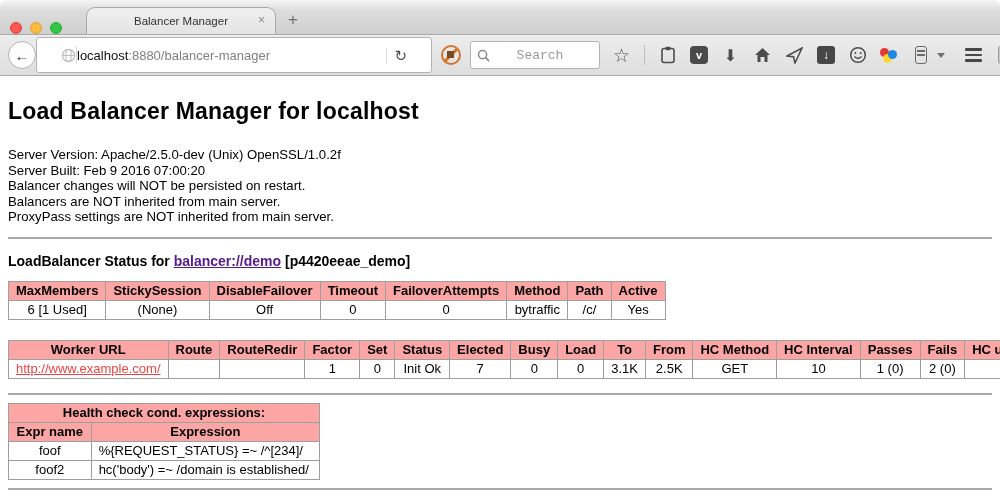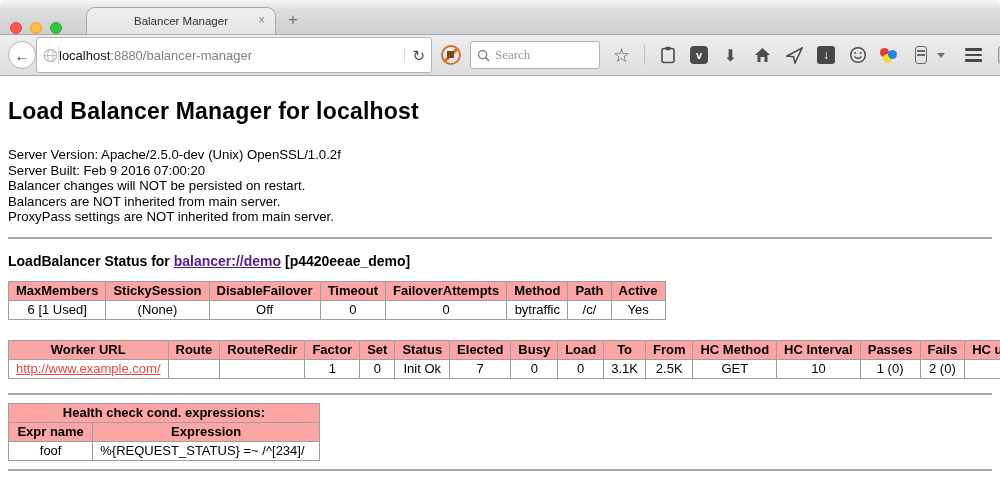--- a/index.html
+++ b/index.html
@@ -23,35 +23,35 @@
   .tab-close { position:absolute; right:10px; top:6px; color:#8a8a8a; font-size:12px; line-height:12px; cursor:default; }
   .newtab { position:absolute; left:288px; bottom:4px; font-size:17px; color:#6f6f6f; }
 
   
   .toolbar { height:42px; background:linear-gradient(#ededed,#dedede); border-top:1px solid #ababab;
              border-bottom:1px solid #a8a8a8; display:flex; align-items:center; padding:0 8px; gap:6px; }
   .back-btn { width:28px; height:28px; border-radius:50%; background:#fdfdfd; border:1px solid #b3b3b3;
               display:flex; align-items:center; justify-content:center; font-size:15px; color:#3f3f3f;
               flex:0 0 auto; z-index:2; margin-right:-6px; }
   .urlbar { height:36px; flex:0 0 396px; background:#fff; border:1px solid #b3b3b3; border-radius:3px;
-            display:flex; align-items:center; padding:0 6px; }
+            display:flex; align-items:center; padding:0 24px; }
   .globe { width:15px; height:15px; flex:0 0 auto; opacity:.55; }
   .url-sep { width:1px; height:18px; background:#d9d9d9; }
   .url-text { flex:1; font-size:13px; white-space:nowrap; overflow:hidden; }
   .url-host { color:#111; }
   .url-path { color:#808080; }
   .reload { color:#4f4f4f; font-size:15px; padding-left:7px; border-left:1px solid #d9d9d9; line-height:1; }
   .blocked { width:20px; height:20px; border:2.5px solid #d4722a; border-radius:50%; position:relative; flex:0 0 auto; margin:0 3px; }
   .blocked::before { content:""; position:absolute; left:-1px; top:6.5px; width:17px; height:2.5px; background:#d4722a;
                      transform:rotate(-45deg); }
   .blocked::after { content:""; position:absolute; left:4px; top:4px; width:7px; height:7px; background:#7b4a1f; }
   .searchbar { height:28px; flex:0 0 130px; background:#fff; border:1px solid #b3b3b3; border-radius:3px;
                display:flex; align-items:center; padding:0 6px; gap:5px; }
-  .searchbar input { border:none; outline:none; width:90px; font-size:13px; font-family:Liberation Serif, serif;
-                     color:#333; background:transparent; }
+  .searchbar input { border:none; outline:none; width:90px; font-size:13px; font-family:Liberation Mono, monospace;
+                     color:#333; background:transparent;text-align:center; }
   .searchbar input::placeholder { color:#9b9b9b; }
   .tb-icons { display:flex; align-items:center; gap:13px; margin-left:6px; }
   .tbi { width:19px; height:19px; display:flex; align-items:center; justify-content:center; flex:0 0 auto; }
   .tb-divider { width:1px; height:20px; background:#c0c0c0; }
   .pocket { width:18px; height:18px; border-radius:4px; background:#4a4a4a; color:#fff; font-size:11px; font-weight:bold;
             display:flex; align-items:center; justify-content:center; }
   .darksq { width:18px; height:18px; border-radius:3px; background:#474747; color:#fff; font-size:12px;
             display:flex; align-items:center; justify-content:center; }
   .dots { position:relative; width:18px; height:18px; }
   .dots i { position:absolute; width:9px; height:9px; border-radius:50%; }
@@ -269,18 +269,22 @@
             <th colspan="2">Health check cond. expressions:</th>
           </tr>
           <tr>
             <th>Expr name</th>
             <th>Expression</th>
           </tr>
           <tr>
             <td>foof</td>
             <td class="al-left">%{REQUEST_STATUS} =~ /^[234]/</td>
           </tr>
+          <tr>
+            <td>foof2</td>
+            <td class="al-left">hc('body') =~ /domain is established/</td>
+          </tr>
         </tbody>
       </table>
 
     <hr class="rule" style="margin:8px 0 0;">
   </div>
 </div>
 
 </body></html>

